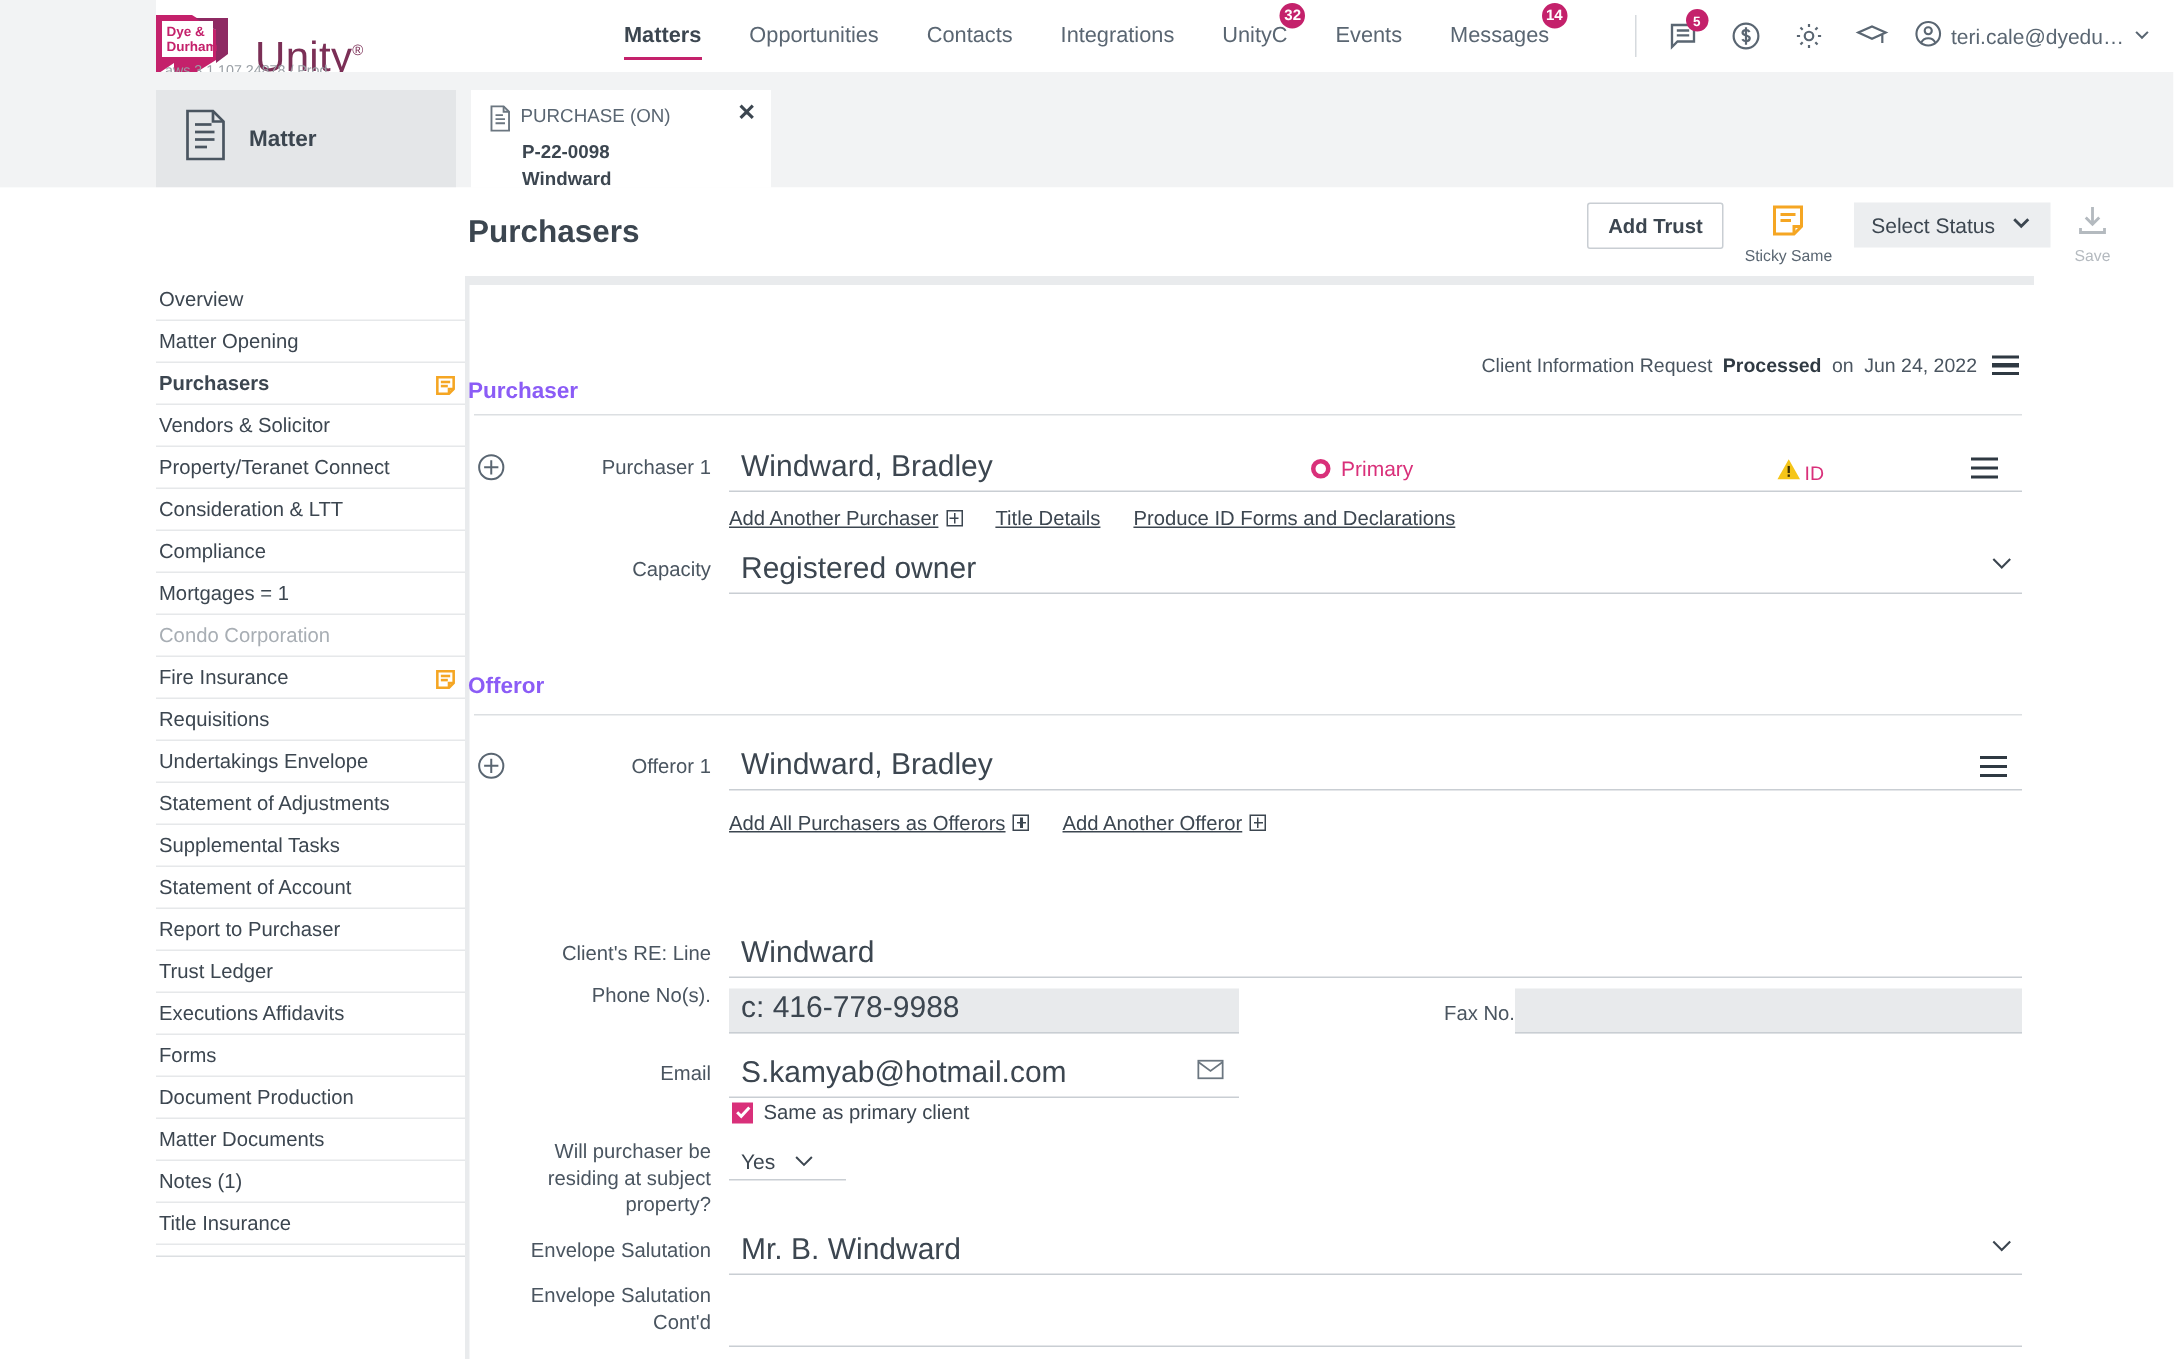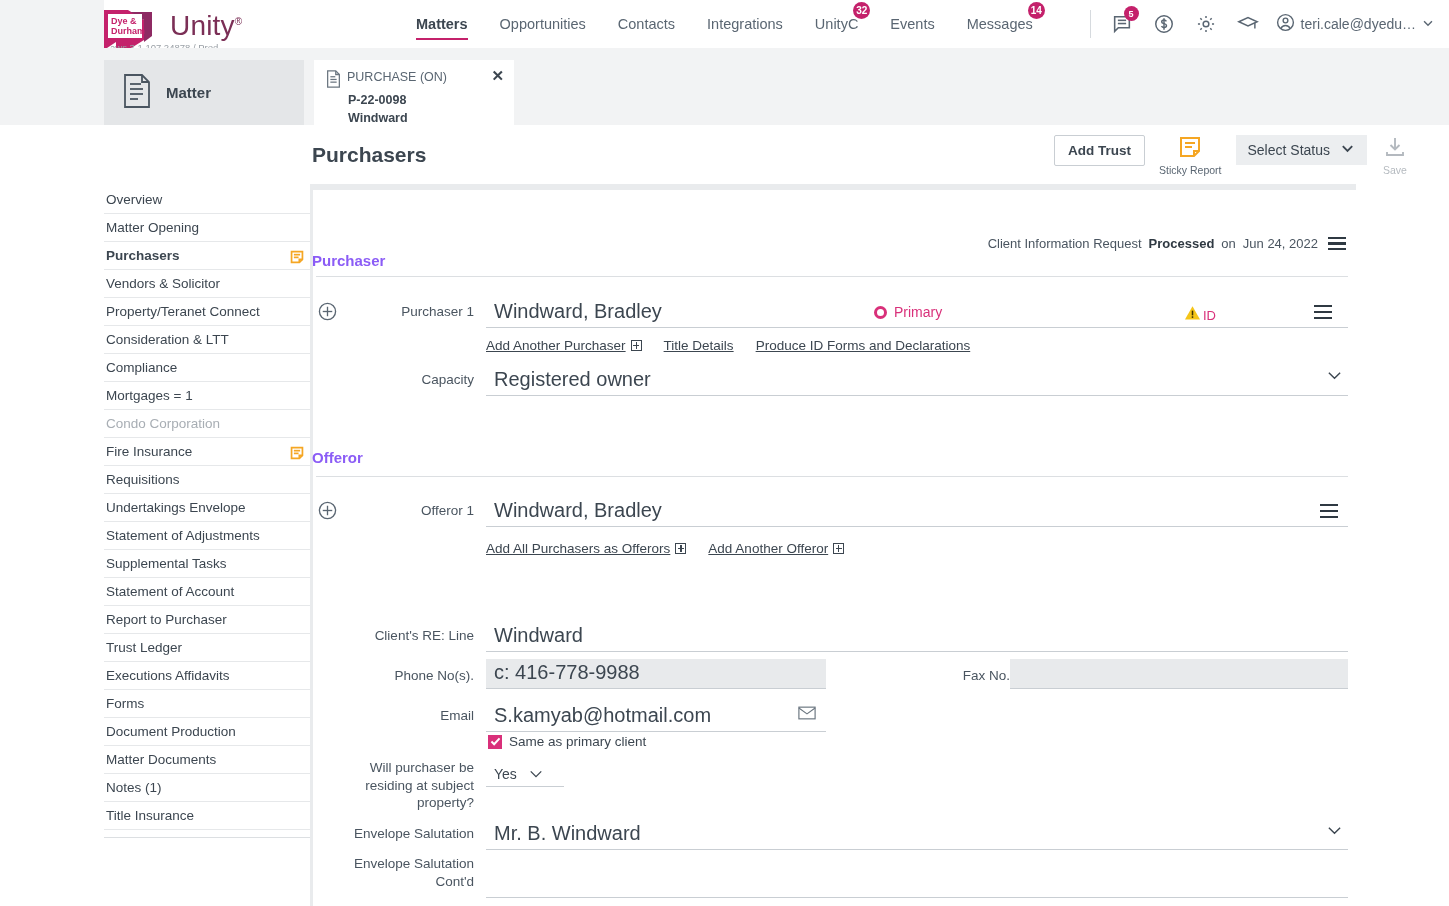--- a/index.html
+++ b/index.html
@@ -18,20 +18,21 @@
     position: absolute; top: 0; left: 0; width: 1449px; height: 48px;
     background: #fff; display: flex; align-items: flex-start;
   }
   .topbar-left { position: absolute; left: 0; top: 0; width: 104px; height: 125px; background:#f2f3f4; }
   .brand { position: absolute; left: 100px; top: 6px; display: flex; align-items: flex-start; }
   .dd-logo { width: 60px; height: 44px; position: relative; }
   .unity-text {
     font-size: 28px; color: #7b2f56; letter-spacing: .2px;
     margin-left: 10px; line-height: 1; padding-top: 6px;
     font-family: "Liberation Sans", sans-serif;
+    margin-top: 12px;
   }
   .unity-reg { font-size: 10px; vertical-align: super; }
   .build-text {
     position: absolute; left: 110px; top: 42px;
     font-size: 9.5px; color: #9aa0a6; white-space: nowrap;
   }
 
   .mainnav { position: absolute; left: 400px; top: 0; height: 48px; display: flex; align-items: center; gap: 0; }
   .navitem {
     position: relative; font-size: 14.5px; color: #5a6672; padding: 0 16px;
@@ -303,21 +304,21 @@
 
       <div class="sticky-wrap">
         <span>
           <svg width="24" height="24" viewBox="0 0 24 24" fill="none" stroke="#f5a623" stroke-width="2">
             <path d="M3 3 h18 v13 l-5 5 h-13 z"></path>
             <path d="M21 16 h-5 v5"></path>
             <line x1="7" y1="8" x2="17" y2="8"></line>
             <line x1="7" y1="12" x2="14" y2="12"></line>
           </svg>
         </span>
-        <span class="sticky-label">Sticky Report</span>
+        <span class="sticky-label">Sticky Same</span>
       </div>
 
       <div class="status-sel">
         <span>Select Status</span>
         <span>
           <svg width="15" height="15" viewBox="0 0 16 16" fill="none" stroke="#3c4650" stroke-width="2">
               <path d="M3 5.5 L8 10.5 L13 5.5"></path>
             </svg>
         </span>
       </div>
@@ -479,21 +480,21 @@
       </span>
       <span class="flink">
         <span>Add Another Offeror</span>
         <span class="plusbox"></span>
       </span>
     </div>
 
     <div class="flabel" style="left:20px;top:444px;width:144px;">Client's RE: Line</div>
     <input class="finput" style="left: 176px; top: 438px; width: 862px;" value="Windward">
 
-    <div class="flabel" style="left:20px;top:484px;width:144px;">Phone No(s).</div>
+    <div class="flabel" style="left:20px;top:472px;width:144px;">Phone No(s).</div>
     <input class="finput gray" style="left: 176px; top: 475px; width: 340px; height: 30px;" value="c: 416-778-9988">
 
     <div class="flabel" style="left:570px;top:484px;width:130px;">Fax No.</div>
     <input class="finput gray" style="left: 700px; top: 475px; width: 338px; height: 30px;" value="">
 
     <div class="flabel" style="left:20px;top:524px;width:144px;">Email</div>
     <input class="finput" style="left: 176px; top: 518px; width: 340px;" value="S.kamyab@hotmail.com">
     <span class="envico" style="left:488px;top:522px;">
       <svg width="18" height="14" viewBox="0 0 20 15" fill="none" stroke="#6b7680" stroke-width="1.3">
         <rect x="1" y="1" width="18" height="13"></rect>

